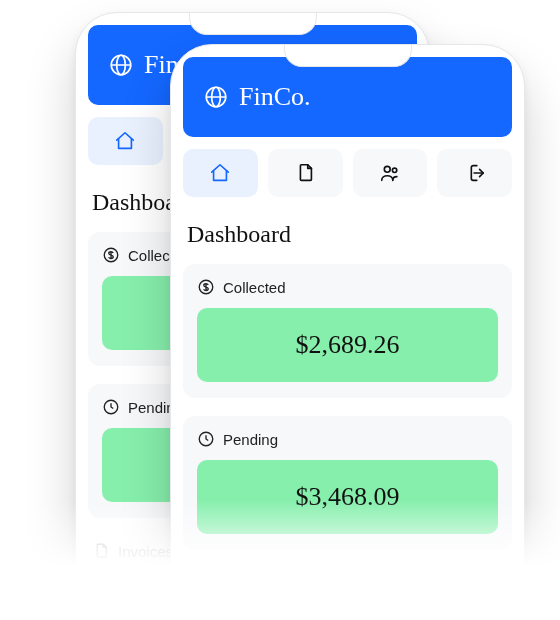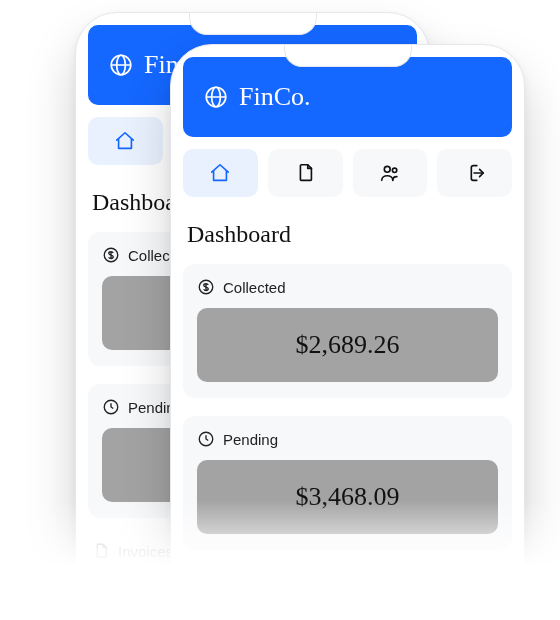--- a/index.html
+++ b/index.html
@@ -70,21 +70,21 @@
     padding:14px 14px 16px 14px;
     margin-bottom:18px;
   }
   .card-head{
     display:flex;align-items:center;gap:8px;
     font-family:-apple-system,Helvetica,Arial,sans-serif;
     font-size:15px;color:#222;
     margin-bottom:12px;
   }
   .value-box{
-    background:#a3a3a3;border-radius:10px;
+    background:#86efac;border-radius:10px;
     height:74px;
     display:flex;align-items:center;justify-content:center;
     font-size:26px;
     font-family:Georgia,serif;
     color:#111;
   }
   .phone-back .value-box{color:transparent;}
 
   .inv-head{
     display:flex;align-items:center;gap:8px;

